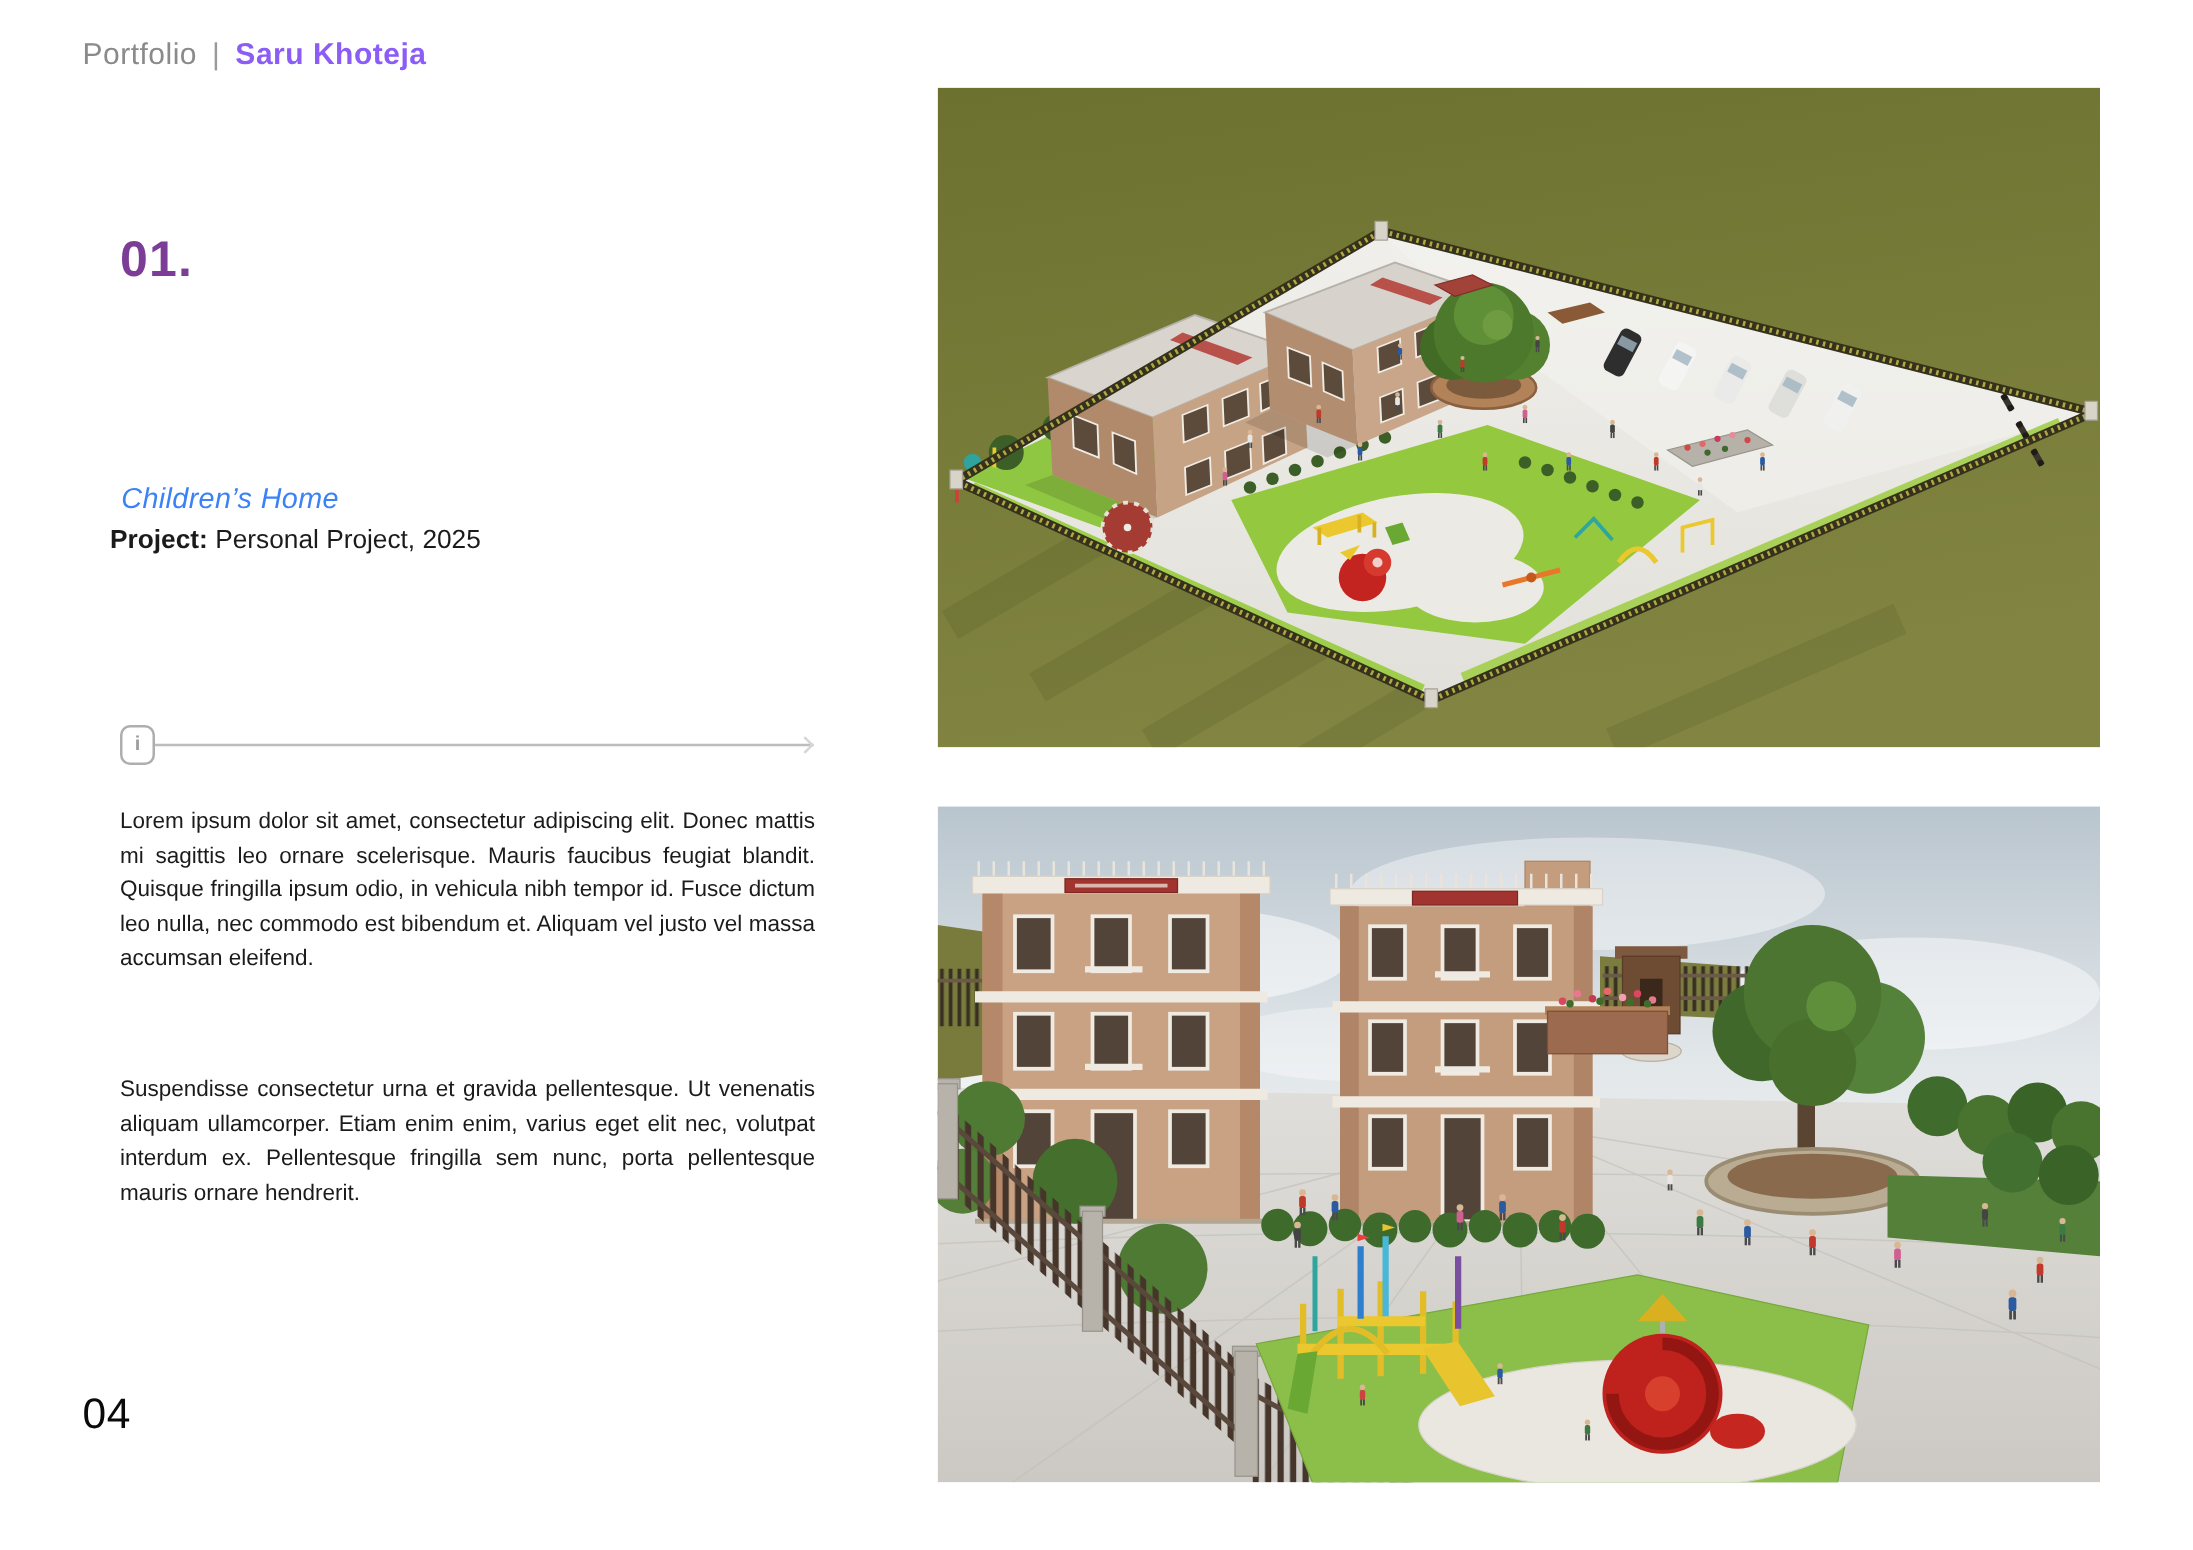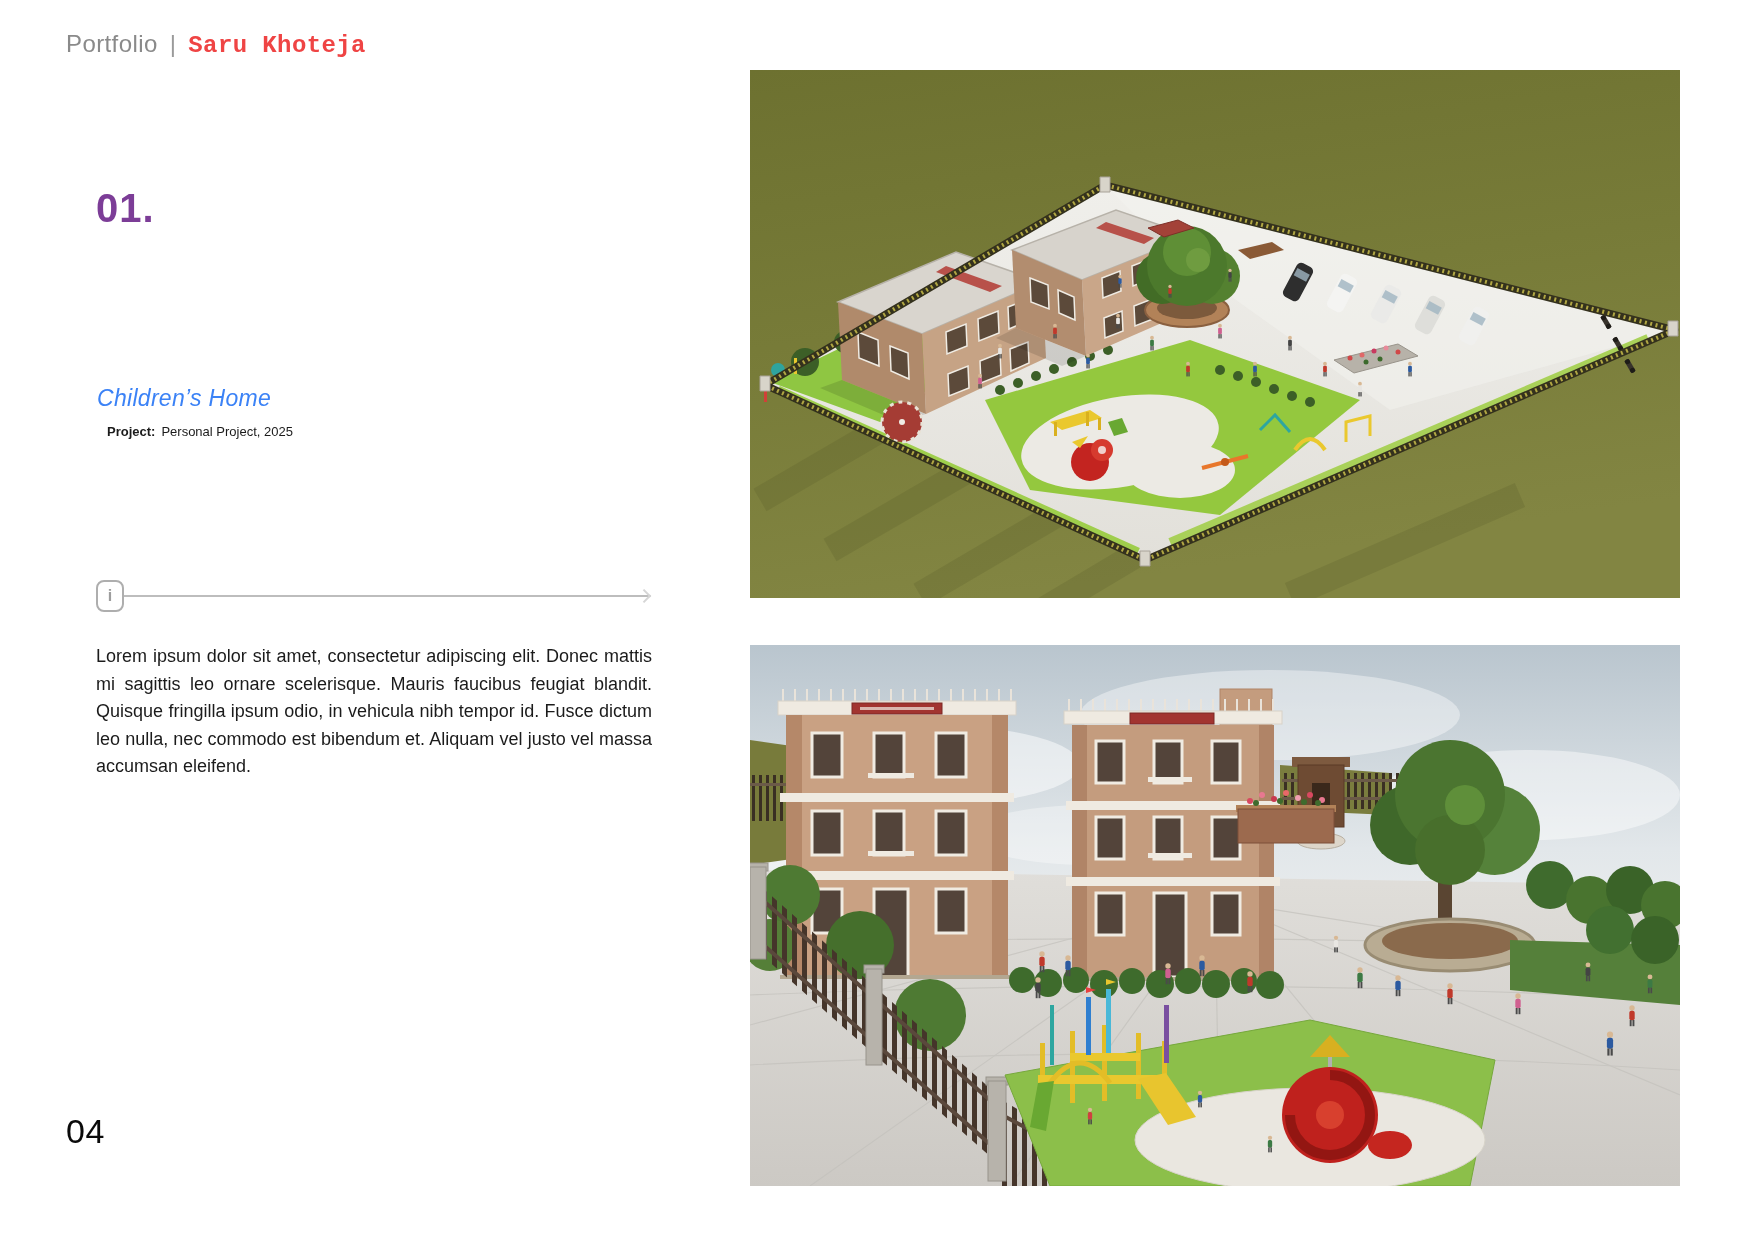--- a/index.html
+++ b/index.html
@@ -3,28 +3,28 @@
 <meta charset="utf-8">
 <style>
   html,body{margin:0;padding:0;background:#ffffff;}
   .page{position:relative;width:1754px;height:1232px;background:#ffffff;overflow:hidden;
         font-family:"Liberation Sans", sans-serif;color:#1d1d1d;}
 
   
   .header{position:absolute;left:66px;top:30px;font-size:24px;letter-spacing:.4px;display:flex;align-items:baseline;}
   .header .h-gray{color:#8a8a8a;font-weight:400;}
   .header .h-sep{color:#9a9a9a;margin:0 12px;font-weight:300;}
-  .header .h-dark{color:#ef4444;font-weight:700;font-family:Liberation Mono, monospace;}
+  .header .h-dark{color:#8b5cf6;font-weight:700;}
 
   
   .num{position:absolute;left:96px;top:186px;font-size:40px;font-weight:700;color:#7c3d97;letter-spacing:1px;}
   .title{position:absolute;left:95px;top:294px;font-size:40px;font-weight:400;color:#8b84b5;letter-spacing:.5px;}
   .subtitle{position:absolute;left:97px;top:353px;font-size:23px;font-style:italic;color:#3b82f6;letter-spacing:.3px;margin-top:32px;}
 
-  .details{position:absolute;left:107px;top:418px;font-size:13px;line-height:27.5px;color:#1b1b1b;}
+  .details{position:absolute;left:88px;top:418px;font-size:21px;line-height:27.5px;color:#1b1b1b;}
   .detail-row .lbl{font-weight:700;margin-right:6px;}
 
   .info-divider{position:absolute;left:96px;top:580px;width:556px;display:flex;align-items:center;}
   .info-icon{flex:0 0 auto;width:24px;height:28px;border:2.5px solid #aeaeae;border-radius:8px;
              display:flex;align-items:center;justify-content:center;color:#9d9d9d;
              font-size:16px;font-weight:600;background:#fff;}
   .rule{flex:1;height:2.5px;background:#bdbdbd;}
   .rule-arrow{flex:0 0 auto;width:8px;height:8px;border-top:2px solid #d6d6d6;border-right:2px solid #d6d6d6;
               transform:rotate(45deg) translate(-2px,2px);margin-left:-9px;}
 
@@ -63,20 +63,21 @@
 
   <div class="info-divider">
     <span class="info-icon">
         <span>i</span>
       </span>
     <span class="rule"></span>
     <span class="rule-arrow"></span>
   </div>
 
   <p class="para para-1">Lorem ipsum dolor sit amet, consectetur adipiscing elit. Donec mattis mi sagittis leo ornare scelerisque. Mauris faucibus feugiat blandit. Quisque fringilla ipsum odio, in vehicula nibh tempor id. Fusce dictum leo nulla, nec commodo est bibendum et. Aliquam vel justo vel massa accumsan eleifend.</p>
+  <p class="para para-2">Suspendisse consectetur urna et gravida pellentesque. Ut venenatis aliquam ullamcorper. Etiam enim enim, varius eget elit nec, volutpat interdum ex. Pellentesque fringilla sem nunc, porta pellentesque mauris ornare hendrerit.</p>
 
   <div class="page-number">04</div>
 
   <figure class="render-top">
     <svg viewBox="0 0 930 528" preserveAspectRatio="none">
       <defs>
         <linearGradient id="olv" x1="0" y1="0" x2="0.25" y2="1">
           <stop offset="0" stop-color="#6d7130"></stop>
             <stop offset="0.5" stop-color="#777b38"></stop>
             <stop offset="1" stop-color="#828542"></stop>

